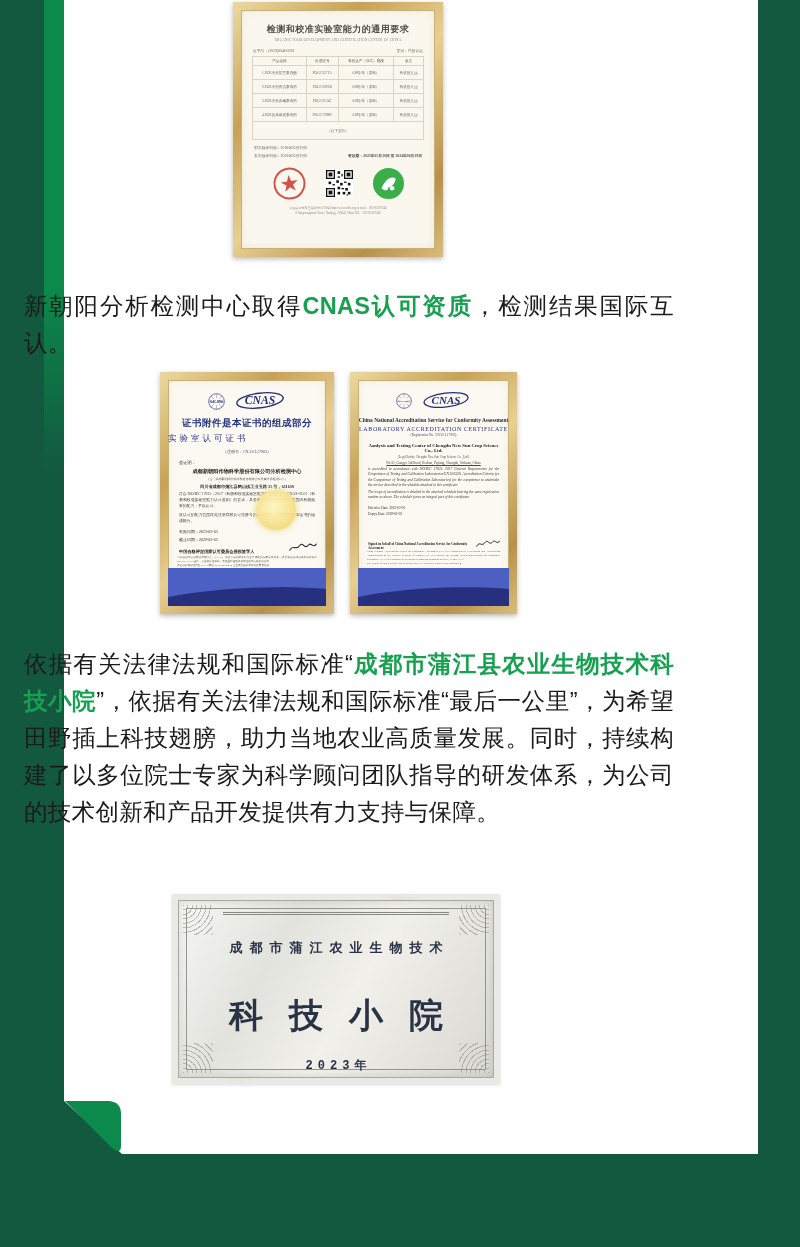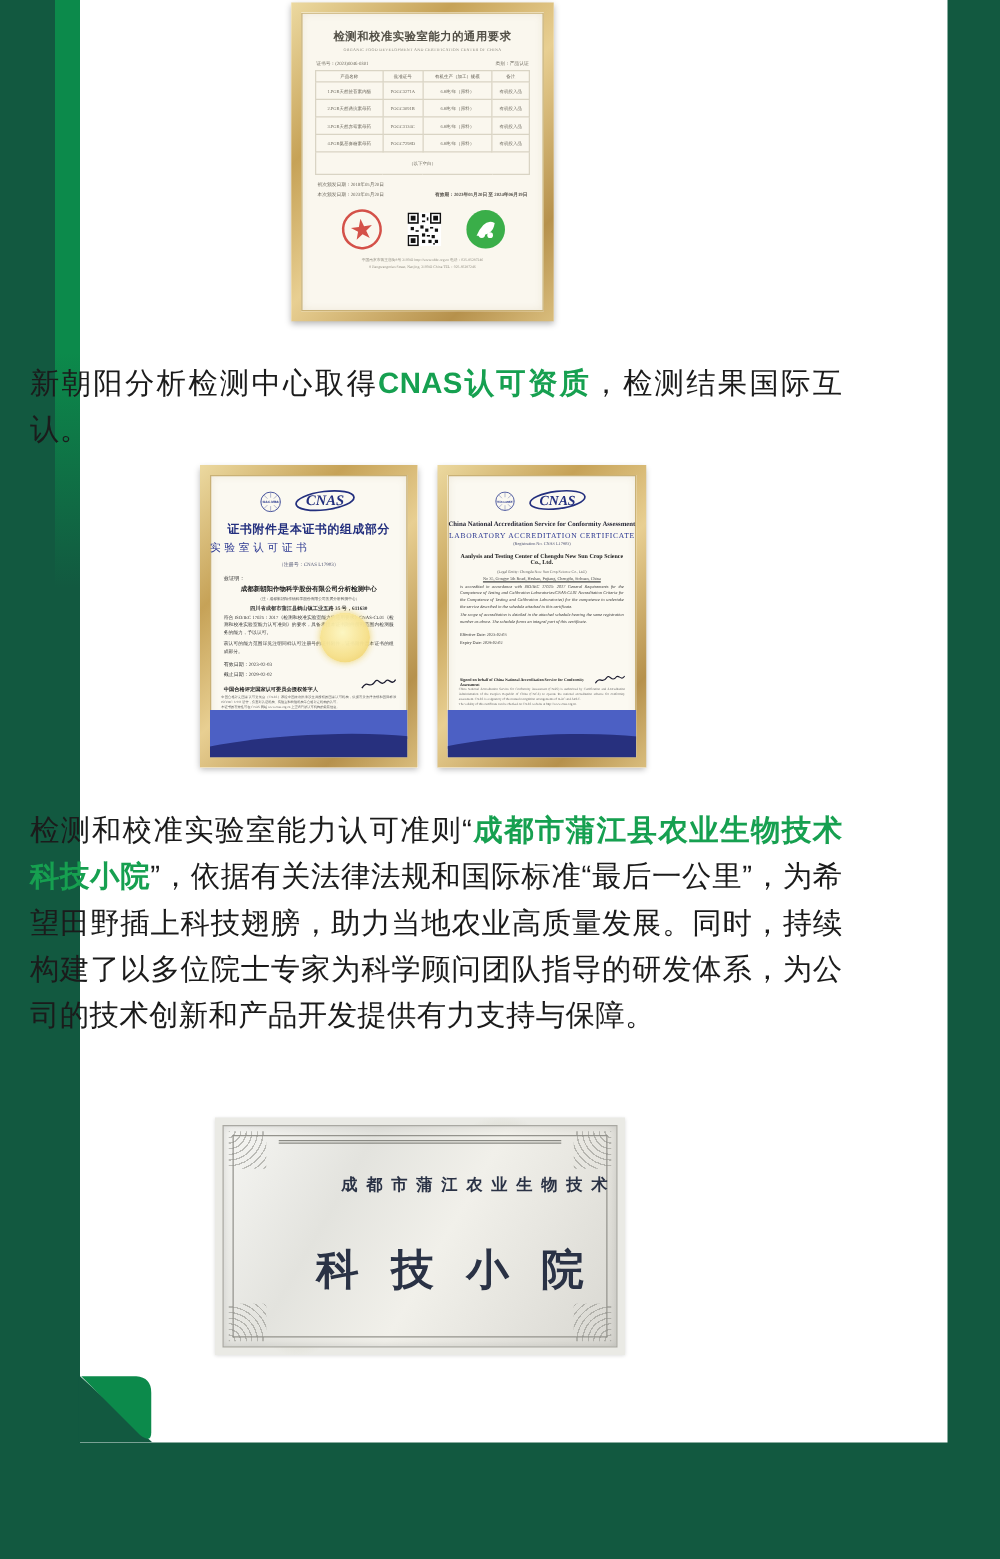--- a/index.html
+++ b/index.html
@@ -99,21 +99,21 @@
     box-shadow:inset 0 0 8px rgba(0,0,0,.12); overflow:hidden; }
   .plaque-inner { position:absolute; inset:7px; border:1px solid #94938d; }
   .plaque-rule { position:absolute; top:11px; left:44px; right:44px; height:3px;
     border-top:1px solid #8a8a84; border-bottom:1px solid #8a8a84; }
   .flourish { position:absolute; width:30px; height:30px; opacity:.55;
     background:repeating-radial-gradient(circle at 0 0, #8e8e88 0 1px, transparent 1px 4.5px); }
   .fl-tl { top:4px; left:4px; }
   .fl-tr { top:4px; right:4px; transform:scaleX(-1); }
   .fl-bl { bottom:4px; left:4px; transform:scaleY(-1); }
   .fl-br { bottom:4px; right:4px; transform:scale(-1,-1); }
-  .plaque-text { position:absolute; left:0; right:0; text-align:right;
+  .plaque-text { position:absolute; left:0; right:0; text-align:center;
     font-family:Liberation Mono, monospace; color:#2A3245; font-weight:700; }
   .pl1 { top:38px; font-size:13px; letter-spacing:7px; text-indent:7px; }
   .pl-title { top:62px; font-size:34px; letter-spacing:26px; text-indent:26px;margin-top:30px; }
   .pl-org { top:136px; font-size:12px; letter-spacing:8px; text-indent:8px; }
   .pl-year { top:156px; font-size:12px; letter-spacing:5px; text-indent:5px; }
 </style>
 </head>
 <body>
 
 <div class="page">
@@ -329,28 +329,29 @@
         <div>China National Accreditation Service for Conformity Assessment (CNAS) is authorized by Certification and Accreditation Administration of the People's Republic of China (CNCA) to operate the national accreditation scheme for conformity assessment. CNAS is a signatory of the mutual recognition arrangements of ILAC and APAC.</div>
         <div>The validity of this certificate can be checked on CNAS website at http://www.cnas.org.cn.</div>
       </div>
       <div class="swoosh">
           <div class="s1"></div>
           <div class="s2"></div>
         </div>
     </div>
   </div>
 
-  <p class="abs para para2"><span>检测和校准实验室能力认可准则“</span><span class="hl">成都市蒲江县农业生物技术科技小院</span><span>”，依据有关法律法规和国际标准“最后一公里”，为希望田野插上科技翅膀，助力当地农业高质量发展。同时，持续构建了以多位院士专家为科学顾问团队指导的研发体系，为公司的技术创新和产品开发提供有力支持与保障。</span></p>
+  <p class="abs para para2"><span>依据有关法律法规和国际标准“</span><span class="hl">成都市蒲江县农业生物技术科技小院</span><span>”，依据有关法律法规和国际标准“最后一公里”，为希望田野插上科技翅膀，助力当地农业高质量发展。同时，持续构建了以多位院士专家为科学顾问团队指导的研发体系，为公司的技术创新和产品开发提供有力支持与保障。</span></p>
 
   <div class="abs plaque-photo">
     <div class="plaque">
       <div class="plaque-inner"></div>
       <div class="plaque-rule"></div>
       <div class="flourish fl-tl"></div>
       <div class="flourish fl-tr"></div>
       <div class="flourish fl-bl"></div>
       <div class="flourish fl-br"></div>
       <div class="plaque-text pl1">成都市蒲江农业生物技术</div>
       <div class="plaque-text pl-title">科技小院</div>
+      <div class="plaque-text pl-year">2023年</div>
     </div>
   </div>
 
 </div>
 
 </body></html>

